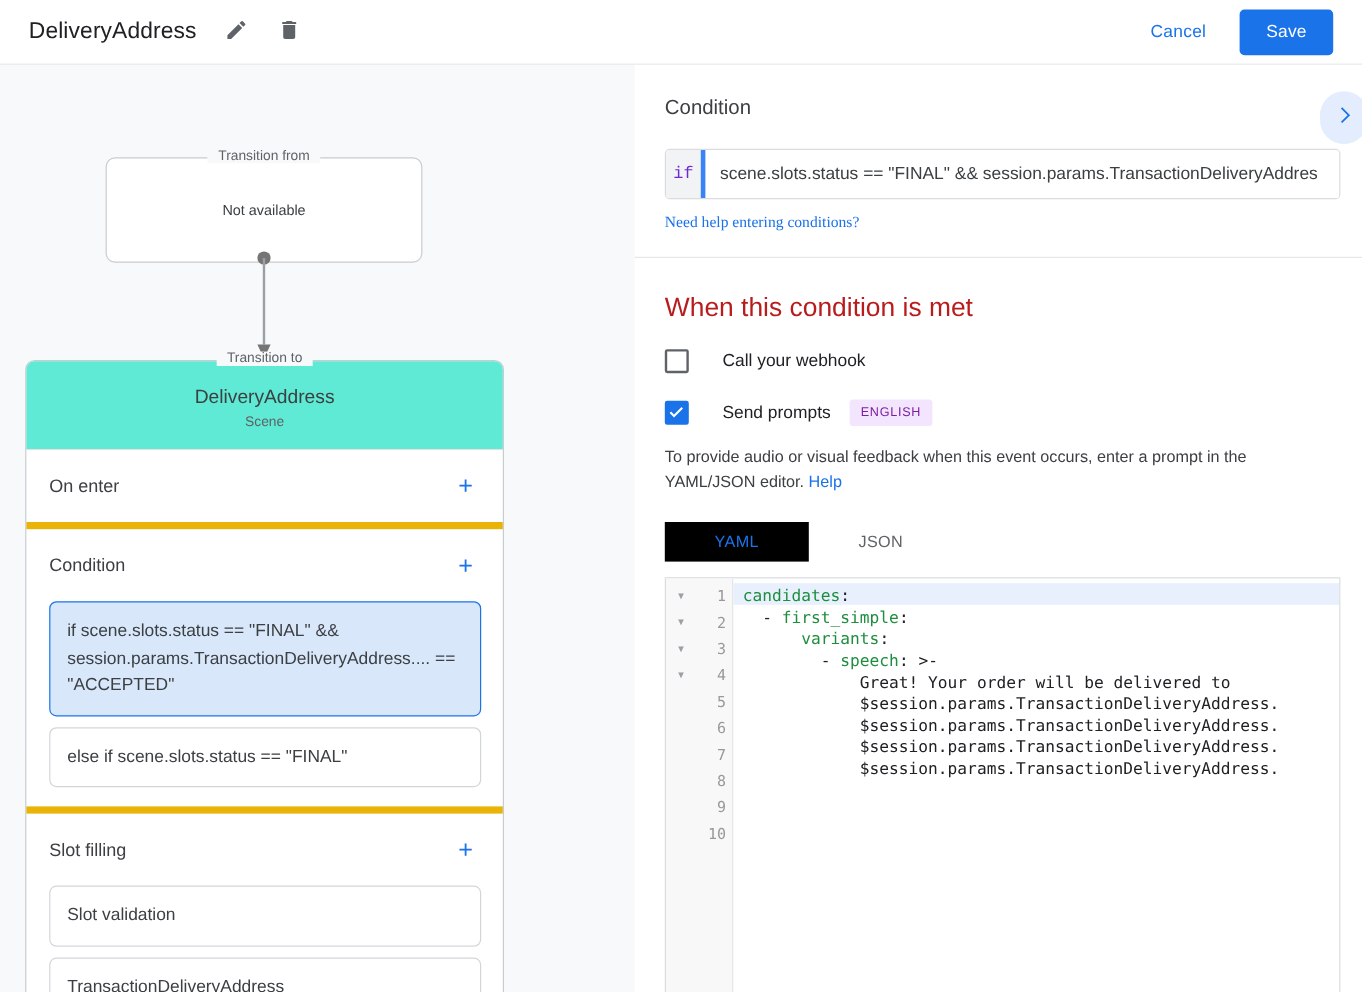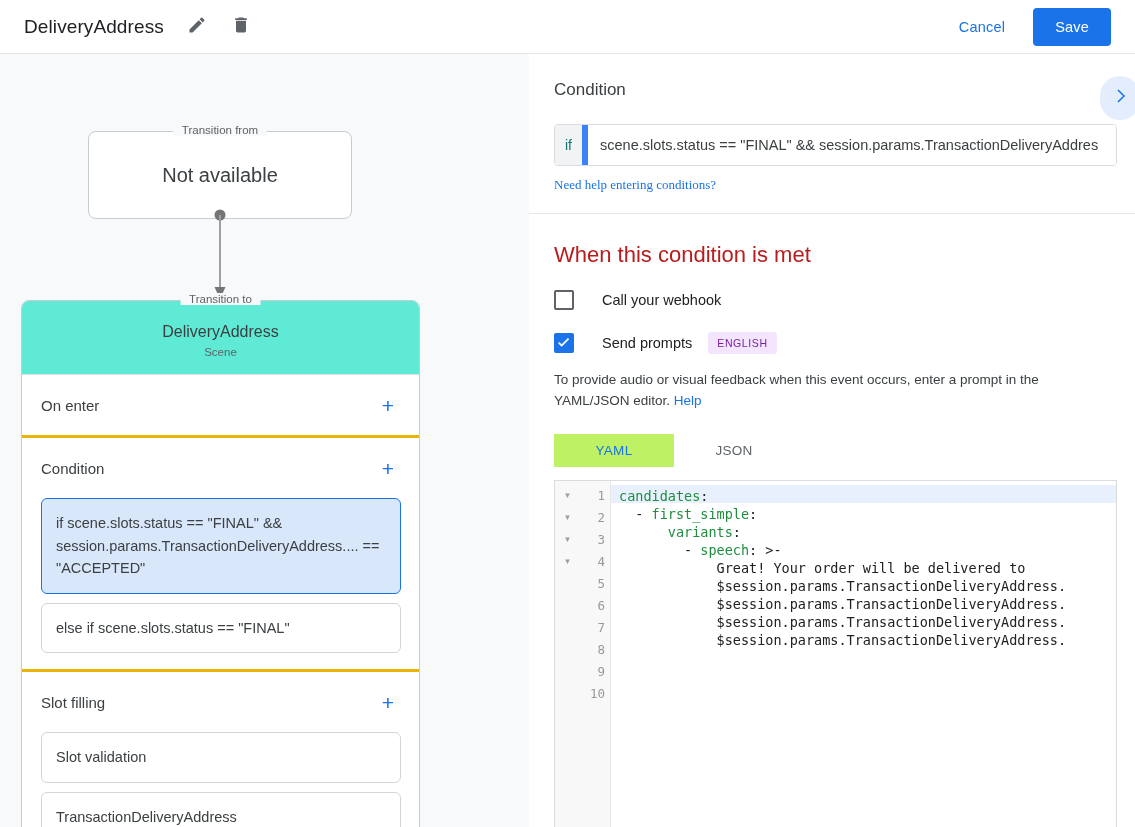--- a/index.html
+++ b/index.html
@@ -55,21 +55,21 @@
     background: #ffffff;
   }
   .fieldset-legend {
     position: absolute; top: -8px; left: 50%; transform: translateX(-50%);
     background: #f8f9fa; padding: 0 9px; font-size: 11.5px; color: #5f6368;
     white-space: nowrap;
   }
   .box-from { left: 88px; top: 77px; width: 264px; height: 88px; }
   .box-from-label {
     position: absolute; left: 0; right: 0; top: 50%; transform: translateY(-50%);
-    text-align: center; font-size: 20px; color: #3c4043;
+    text-align: center; font-size: 12px; color: #3c4043;
   }
 
   .connector { position: absolute; left: 213px; top: 155px; width: 14px; height: 91px; }
 
   .to-card {
     position: absolute; left: 21px; top: 246px; width: 399px;
     border: 1px solid #c8ccd0; border-radius: 8px; background: #ffffff;
     overflow: visible;
   }
   .to-header {
@@ -78,21 +78,21 @@
     border-bottom: 1px solid #e0e2e4;
   }
   .to-header-legend {
     position: absolute; top: -8px; left: 50%; transform: translateX(-50%);
     background: #f8f9fa; padding: 0 9px; font-size: 11.5px; color: #5f6368;
     white-space: nowrap;
   }
   .to-title { font-size: 16px; color: #3c4043; }
   .to-sub { font-size: 11.5px; color: #5f6368; margin-top: 5px; }
 
-  .section { border-bottom: 3px solid #eab308; padding: 0 0 0 0; }
+  .section { border-bottom: 6px solid #eab308; padding: 0 0 0 0; }
   .section:last-child { border-bottom: 0; }
   .section-head {
     display: flex; align-items: center; justify-content: space-between;
     padding: 17px 18px 17px 19px; cursor: pointer;
   }
   .section-title { font-size: 15px; color: #3c4043; }
   .plus-btn {
     color: #1a73e8; font-size: 21px; line-height: 1; width: 26px; height: 26px;
     display: flex; align-items: center; justify-content: center;
     background: transparent; border: 0; cursor: pointer;
@@ -114,22 +114,22 @@
     background: #ffffff; overflow: hidden;
   }
   .cond-block { position: relative; padding: 26px 18px 20px 25px; }
   .cond-heading { font-size: 17px; color: #3c4043; font-weight: 400; }
   .cond-row {
     margin-top: 24px; display: flex; border: 1px solid #dadce0;
     border-radius: 4px; height: 42px; overflow: hidden; width: 563px;
   }
   .cond-if {
     width: 33px; background: #f1f3f4; display: flex; align-items: center;
-    justify-content: center; font-size: 14px; color: #0f766e;
-    border-right: 6px solid #3b82f6; flex: 0 0 33px;
+    justify-content: center; font-size: 14px; color: #6d28d9;
+    border-right: 4px solid #3b82f6; flex: 0 0 33px; font-family: Liberation Mono, monospace;
   }
   .cond-input {
     flex: 1 1 auto; border: 0; outline: none; padding: 0 12px;
     font-size: 14.5px; color: #3c4043; background: #fff;
     font-family: "Liberation Sans", sans-serif;
   }
   .help-link {
     display: inline-block; margin-top: 11px; color: #1a73e8;
     font-size: 13px; text-decoration: none; cursor: pointer; font-family: Liberation Serif, serif;
   }
@@ -161,21 +161,21 @@
     max-width: 560px;
   }
   .met-desc a { color: #1a73e8; text-decoration: none; cursor: pointer; }
 
   .tabs { display: flex; margin-top: 22px; }
   .tab {
     width: 120px; height: 33px; display: flex; align-items: center;
     justify-content: center; font-size: 13.5px; color: #5f6368;
     cursor: pointer; letter-spacing: .3px;
   }
-  .tab.active { background: #bef264; color: #1a73e8; }
+  .tab.active { background: #000000; color: #1a73e8; }
 
   
   .editor {
     margin-top: 13px; margin-left: 25px; width: 563px; height: 357px;
     border: 1px solid #dadce0; border-right: 1px solid #dadce0;
     display: flex; overflow: hidden; background: #ffffff;
   }
   .fold-col {
     width: 25px; background: #f8f8f8; padding-top: 4px; flex: 0 0 25px;
   }

